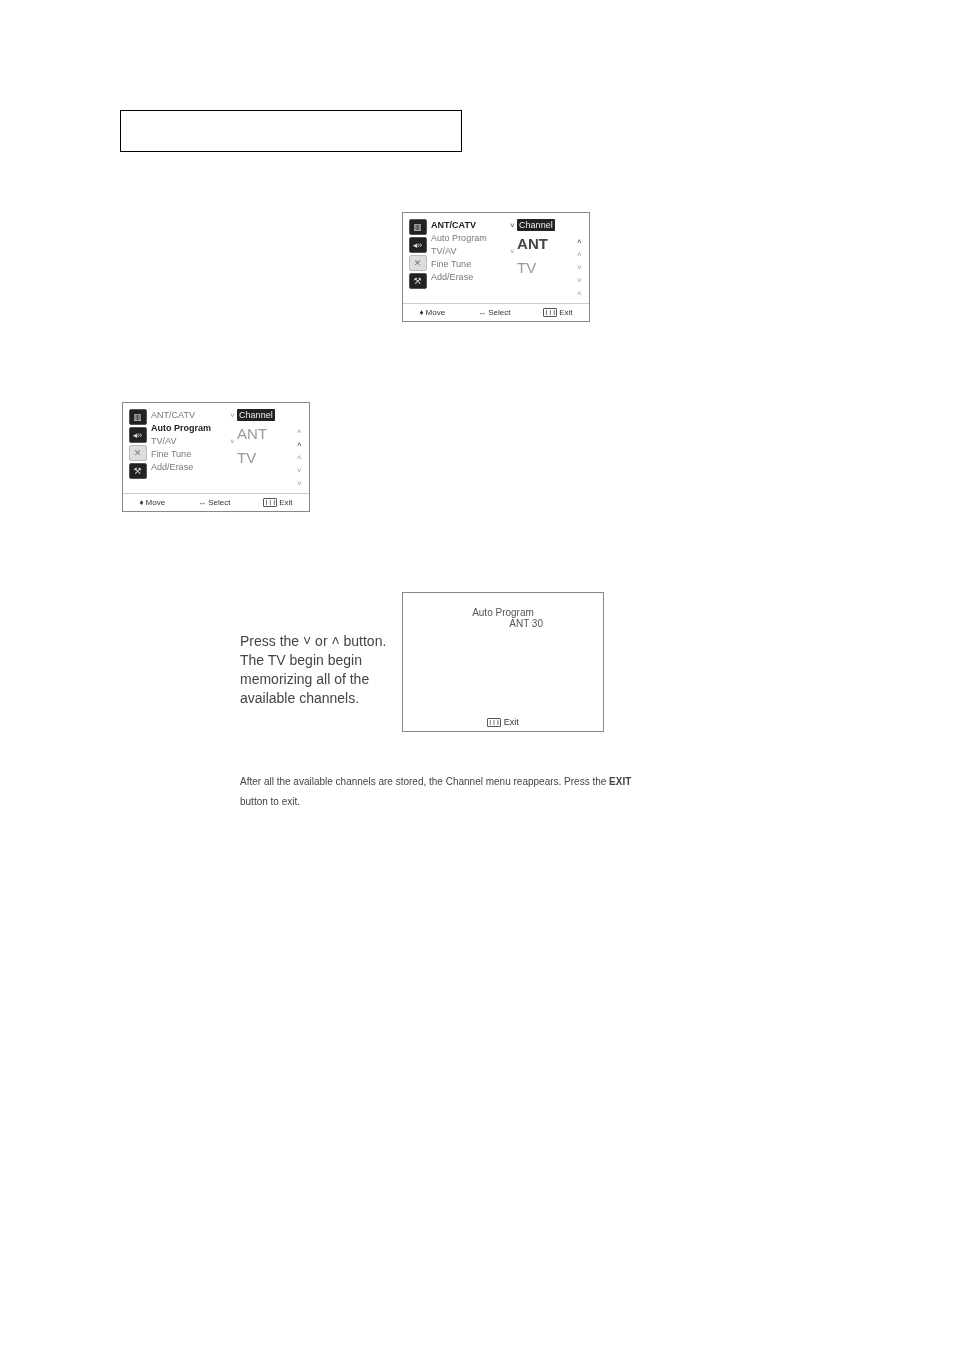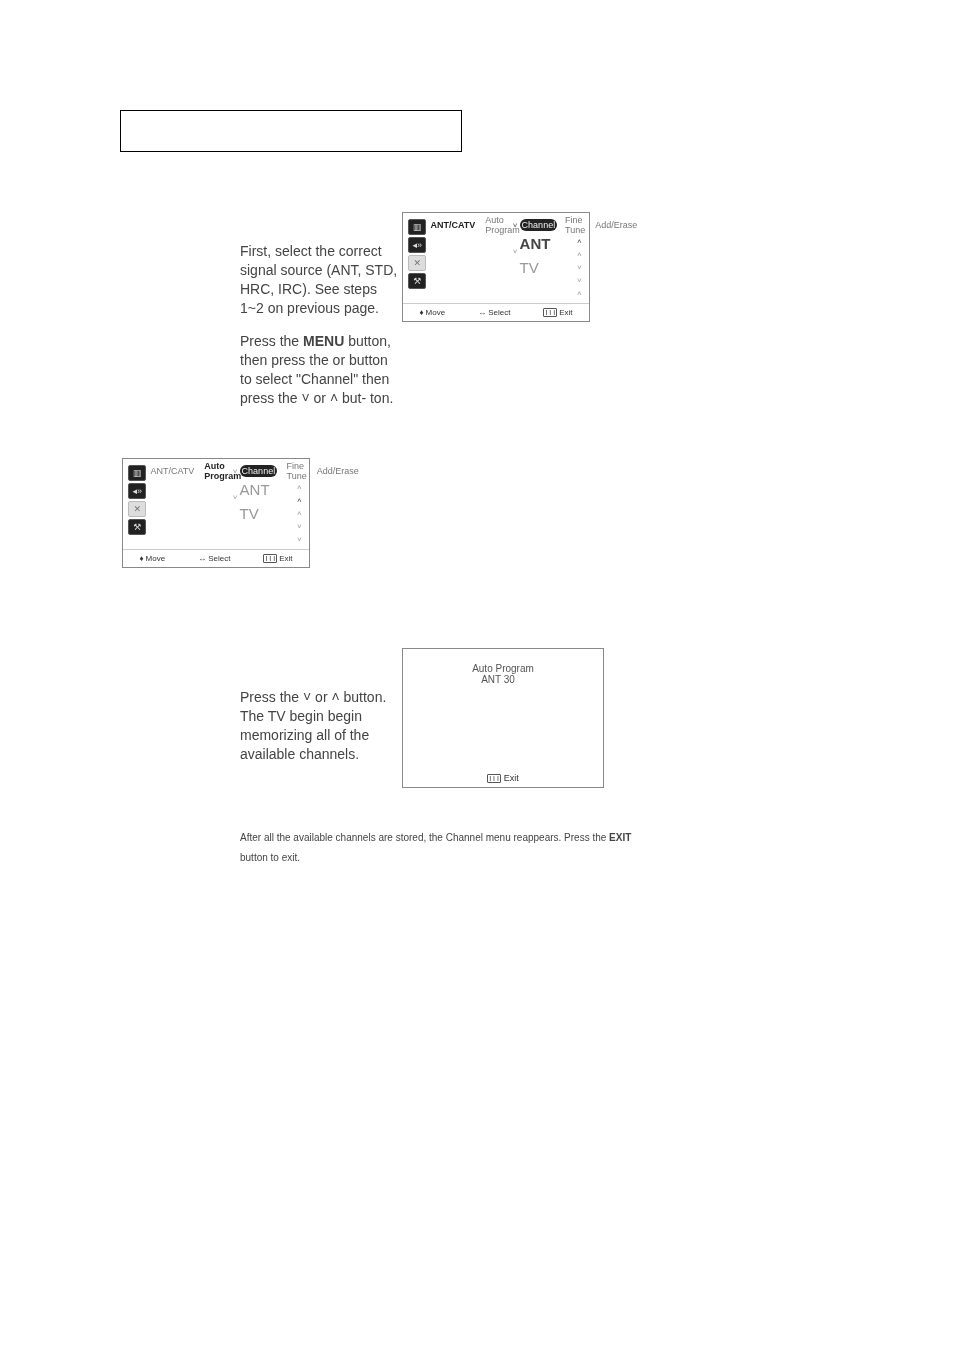--- a/index.html
+++ b/index.html
@@ -75,43 +75,43 @@
   }
   .osd-iconbox.light {
     background: #ddd;
     color: #777;
     border-color: #bbb;
   }
   .osd-menu {
     width: 80px;
     padding-left: 4px;
     display: flex;
-    flex-direction: row;
-    gap: 10px;
+    flex-direction: column;
+    gap: 1px;
   }
   .osd-menu-row {
     display: flex;
     align-items: center;
     height: 12px;
   }
   .osd-menu-row.active {
     color: #222;
     font-weight: bold;
   }
   .osd-title-bar {
     display: flex;
     align-items: center;
     margin-bottom: 4px;
   }
   .osd-title {
     background: #222;
     color: #eee;
     font-size: 9px;
     padding: 1px 2px;
-    border-radius: 6px;
+    border-radius: 1px;
   }
   .osd-right {
     width: 60px;
     display: flex;
     flex-direction: column;
   }
   .osd-bottom {
     border-top: 1px solid #ccc;
     display: flex;
     justify-content: space-around;
@@ -129,21 +129,21 @@
     color: #555;
     padding: 4px 0;
   }
   .osd2-body {
     height: 110px;
     padding: 10px 50px 0 50px;
     font-size: 10px;
     text-align: right;
   }
   .osd2-body .line1 { text-align: center; }
-  .osd2-body .line2 { text-align: center; padding-right: 10px;}
+  .osd2-body .line2 { padding-right: 10px;}
   .osd2-footer {
     text-align: center;
     font-size: 9px;
     color: #333;
     display: flex;
     justify-content: center;
     align-items: center;
     gap: 3px;
   }
   .m-icon {
@@ -177,25 +177,21 @@
 </style>
 </head>
 <body>
 
 <div class="page">
 
   <div class="header-box"></div>
 
   <div class="step-block">
     <div class="step-text">
-      <div>First, select the correct signal source (ANT, STD, HRC, IRC). See steps 1~2 on previous page.</div>
       <div style="height:14px"></div>
-      <div>
-        <span>Press the </span><span class="bold">MENU</span><span> button, then press the    or    button to select "Channel" then press the  ˅  or  ˄  but- ton.</span>
-      </div>
     </div>
     <div class="step-image">
       <div class="osd">
         <div class="osd-top">
           <div class="osd-icons">
             <div class="osd-iconbox">▥</div>
             <div class="osd-iconbox">◂»</div>
             <div class="osd-iconbox light">✕</div>
             <div class="osd-iconbox">⚒</div>
           </div>

